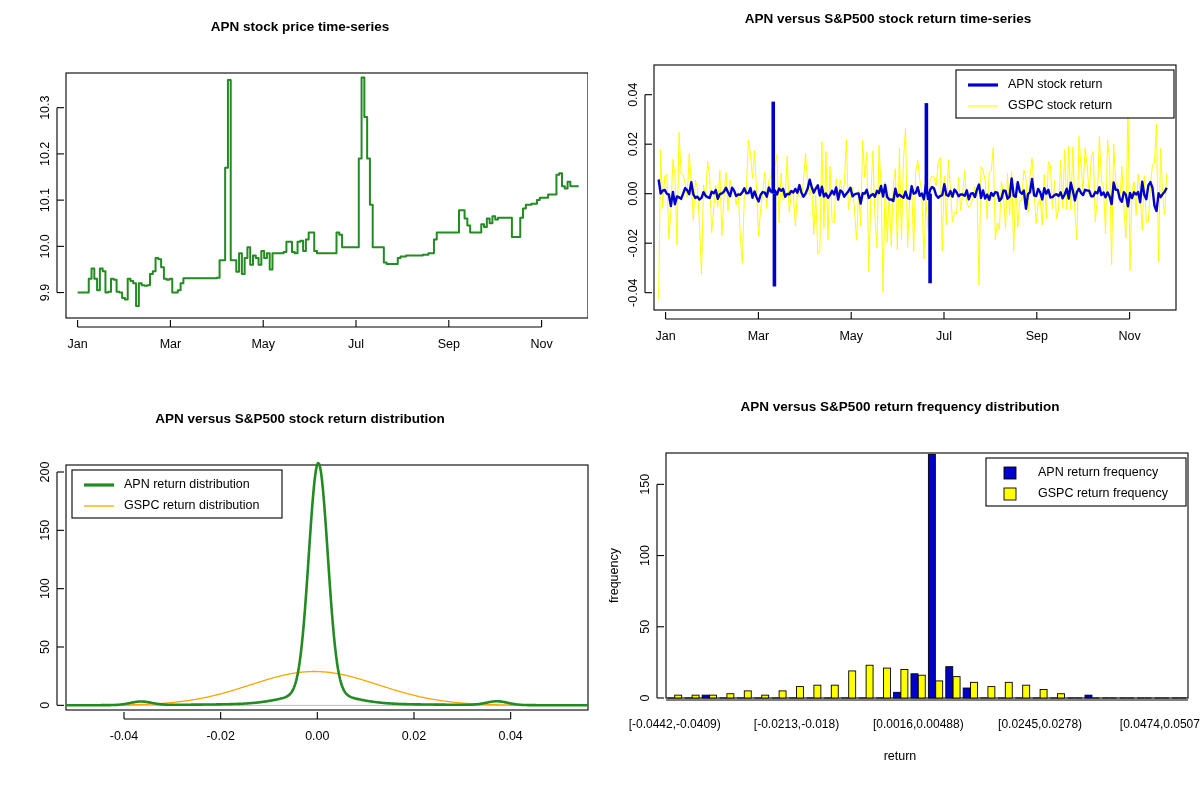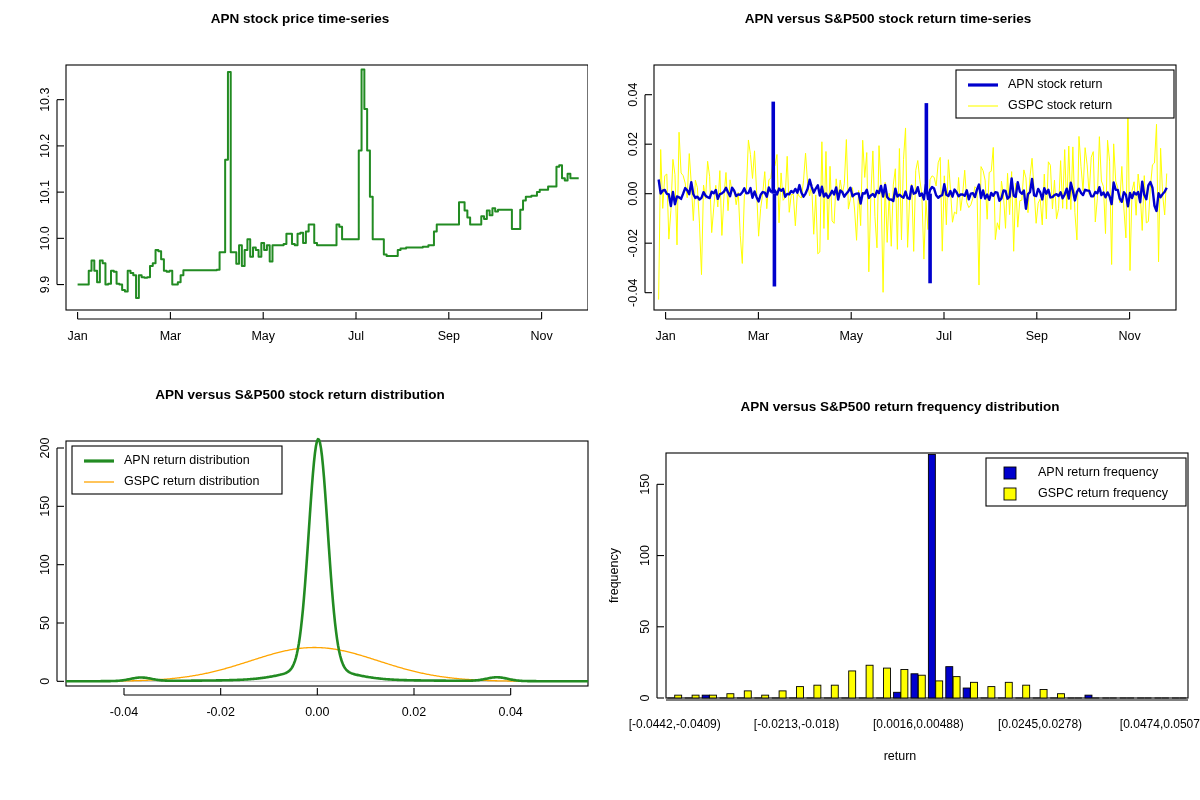--- a/index.html
+++ b/index.html
@@ -19,23 +19,23 @@
     width: 1200px;
     height: 800px;
     background: #ffffff;
   }
   .panel {
     position: absolute;
     width: 600px;
     height: 400px;
     background: #ffffff;
   }
-  #panel-tl { left: 0;   top: 0; }
+  #panel-tl { left: 0;   top: 8px; }
   #panel-tr { left: 588px; top: 0; }
-  #panel-bl { left: 0;   top: 376px; }
+  #panel-bl { left: 0;   top: 400px; }
   #panel-br { left: 600px; top: 388px; }
 
   svg { display: block; }
 
   text {
     font-family: "Liberation Sans", sans-serif;
     fill: #000000;
   }
   .panel-title {
     font-size: 13.5px;

